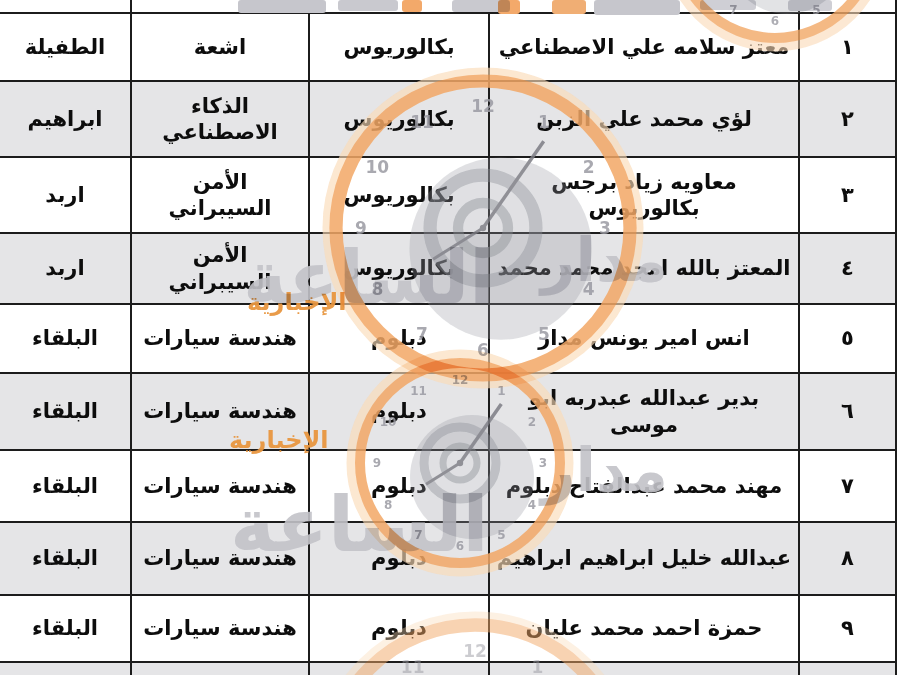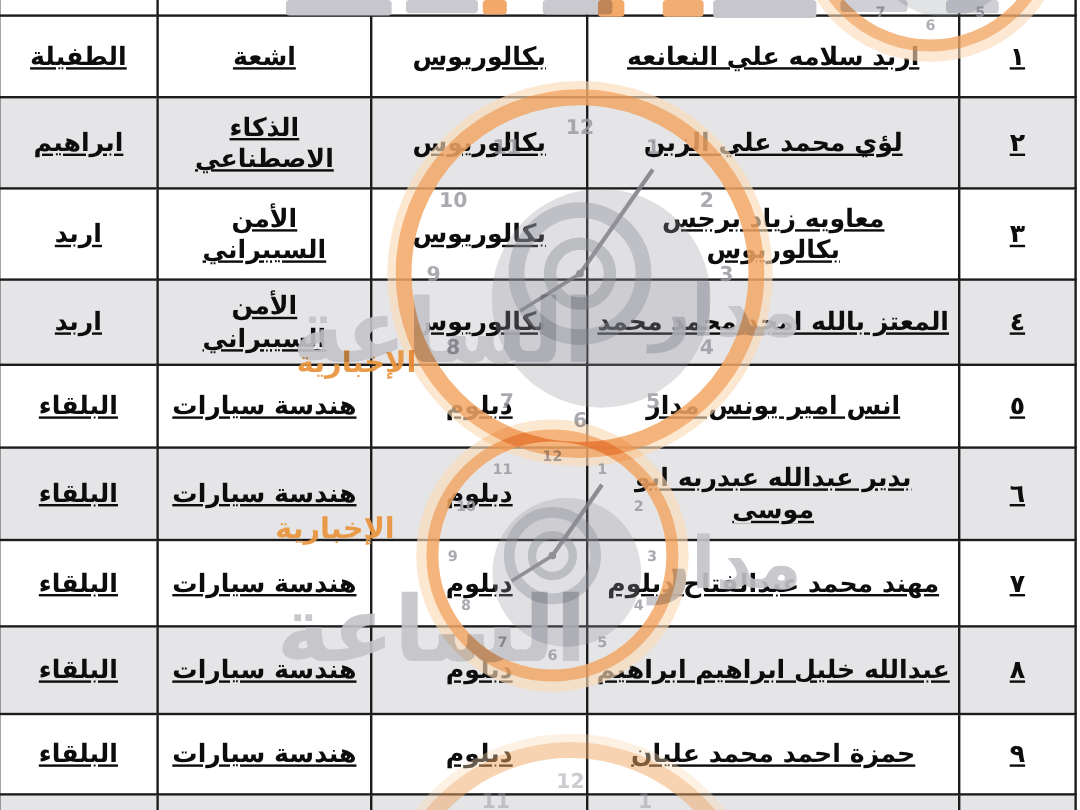--- a/index.html
+++ b/index.html
@@ -14,21 +14,21 @@
     position:absolute;top:-2px;right:3px;
     width:897px;table-layout:fixed;
     border-collapse:collapse;
     direction:rtl;
   }
   table.roster td{
     border:2px solid var(--border-color,#1c1c1c);
     text-align:center;vertical-align:middle;
     font-weight:bold;color:#0d0d0d;
     font-size:21px;line-height:1.25;
-    padding:0 6px;overflow:hidden;text-decoration:underline;
+    padding:0 6px;overflow:hidden;
   }
   tr.shaded td{background:var(--shade,#e5e5e7);}
   td.num{font-size:20px;}
   td.name{font-size:22px;padding:0 34px;}
   td.major{padding:0 30px;}
   td.degree{padding:0 10px;}
   tr.partial td{padding:0;}
   
   #watermark-layer{
     position:absolute;inset:0;z-index:5;pointer-events:none;
@@ -55,21 +55,21 @@
     <tbody>
         <tr class="partial" style="height: 14px;">
           <td class="num"></td>
           <td class="name"></td>
           <td class="degree"></td>
           <td class="major"></td>
           <td class="city"></td>
         </tr>
         <tr style="height: 68px;">
           <td class="num">١</td>
-          <td class="name">اربد سلامه علي النعانعه</td>
+          <td class="name">معتز سلامه علي الاصطناعي</td>
           <td class="degree">بكالوريوس</td>
           <td class="major">اشعة</td>
           <td class="city">الطفيلة</td>
         </tr>
         <tr class="shaded" style="height: 76px;">
           <td class="num">٢</td>
           <td class="name">لؤي محمد علي الزبن</td>
           <td class="degree">بكالوريوس</td>
           <td class="major">الذكاء الاصطناعي</td>
           <td class="city">ابراهيم</td>

